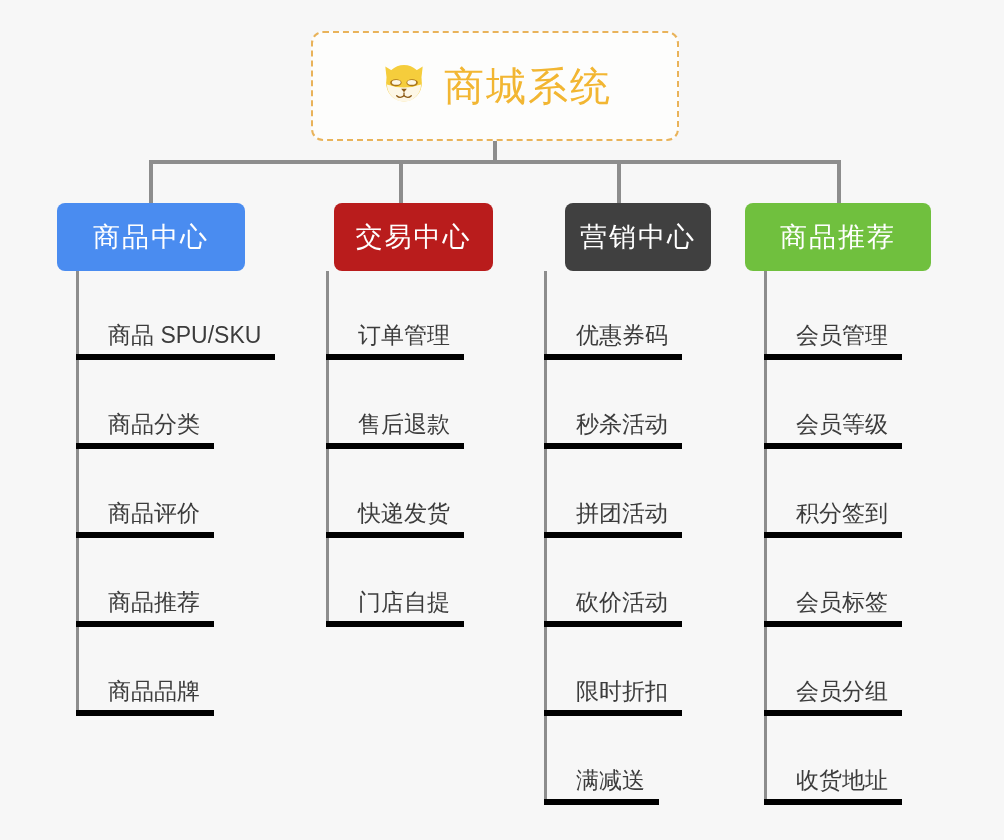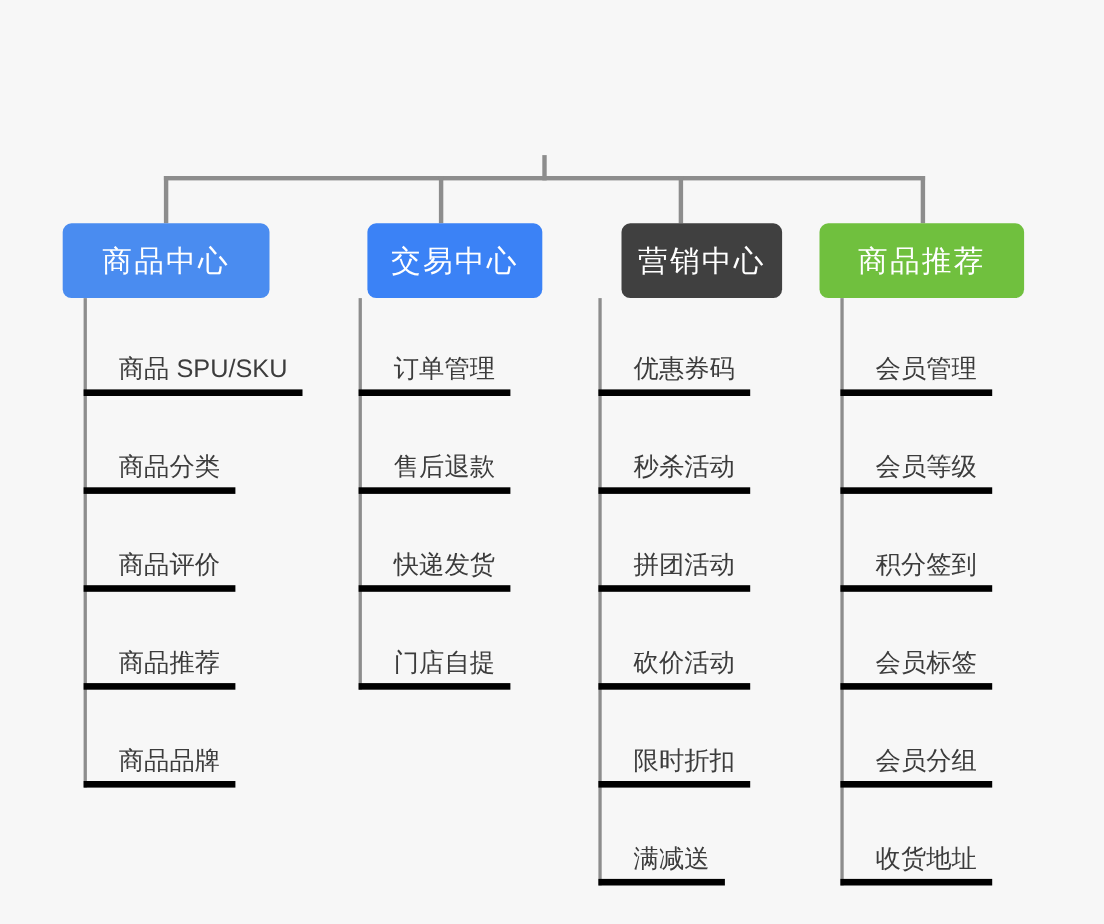--- a/index.html
+++ b/index.html
@@ -107,20 +107,38 @@
     padding: 0 14px 6px 32px;
     border-bottom: 6px solid #000000;
     line-height: 1.15;
   }
 </style>
 </head>
 <body>
 
 <div id="canvas">
 
+  <div class="root-box">
+    <svg class="shiba" viewBox="0 0 64 64">
+      <path d="M9 8 L11 26 L22 16 Z" fill="#f5cd3c"></path>
+      <path d="M55 8 L53 26 L42 16 Z" fill="#f5cd3c"></path>
+      <path d="M10 28 a22 22 0 0 1 44 0 a22 23 0 0 1 -44 0 Z" fill="#f5cd3c"></path>
+      <path d="M11 30 a21 21 0 0 0 42 0 a60 60 0 0 1 -42 0 Z" fill="#fdf7e6"></path>
+      <path d="M14 31 q18 9 36 0 q-2 20 -18 20 q-16 0 -18 -20 Z" fill="#fdf7e6"></path>
+      <ellipse cx="22" cy="28" rx="7" ry="4.2" fill="#a8731a"></ellipse>
+      <ellipse cx="42" cy="28" rx="7" ry="4.2" fill="#a8731a"></ellipse>
+      <ellipse cx="22.5" cy="27.6" rx="5.4" ry="2.9" fill="#fdf7e6"></ellipse>
+      <ellipse cx="41.5" cy="27.6" rx="5.4" ry="2.9" fill="#fdf7e6"></ellipse>
+      <path d="M28.5 35.5 h7 l-3.5 4.2 Z" fill="#8c5a16"></path>
+      <path d="M32 40 v4" stroke="#8c5a16" stroke-width="1.6" fill="none"></path>
+      <path d="M32 44 q-5 4 -9 0" stroke="#8c5a16" stroke-width="1.6" fill="none" stroke-linecap="round"></path>
+      <path d="M32 44 q5 4 9 0" stroke="#8c5a16" stroke-width="1.6" fill="none" stroke-linecap="round"></path>
+    </svg>
+    <div class="root-title">商城系统</div>
+  </div>
 
   <div class="conn conn-v" style="left:493px; top:141px; height:23px;"></div>
   <div class="conn conn-h" style="left:149px; top:160px; width:692px;"></div>
   <div class="conn conn-v" style="left:149px; top:160px; height:43px;"></div>
   <div class="conn conn-v" style="left:399px; top:160px; height:43px;"></div>
   <div class="conn conn-v" style="left:617px; top:160px; height:43px;"></div>
   <div class="conn conn-v" style="left:837px; top:160px; height:43px;"></div>
 
   <div class="column" style="left:57px; width:188px;">
     <div class="cat-box" style="background:#4a8cf0;align-items:center;">
@@ -140,21 +158,21 @@
       <div class="leaf">
           <span class="leaf-text">商品推荐</span>
         </div>
       <div class="leaf">
           <span class="leaf-text">商品品牌</span>
         </div>
     </div>
   </div>
 
   <div class="column" style="left:307px; width:186px;">
-    <div class="cat-box" style="background:#3b82f6;margin-left:27px;">
+    <div class="cat-box" style="background:#b91c1c;margin-left:27px;">
       <span>交易中心</span>
     </div>
     <div class="leaf-wrap">
       <div class="spine"></div>
       <div class="leaf">
           <span class="leaf-text">订单管理</span>
         </div>
       <div class="leaf">
           <span class="leaf-text">售后退款</span>
         </div>

